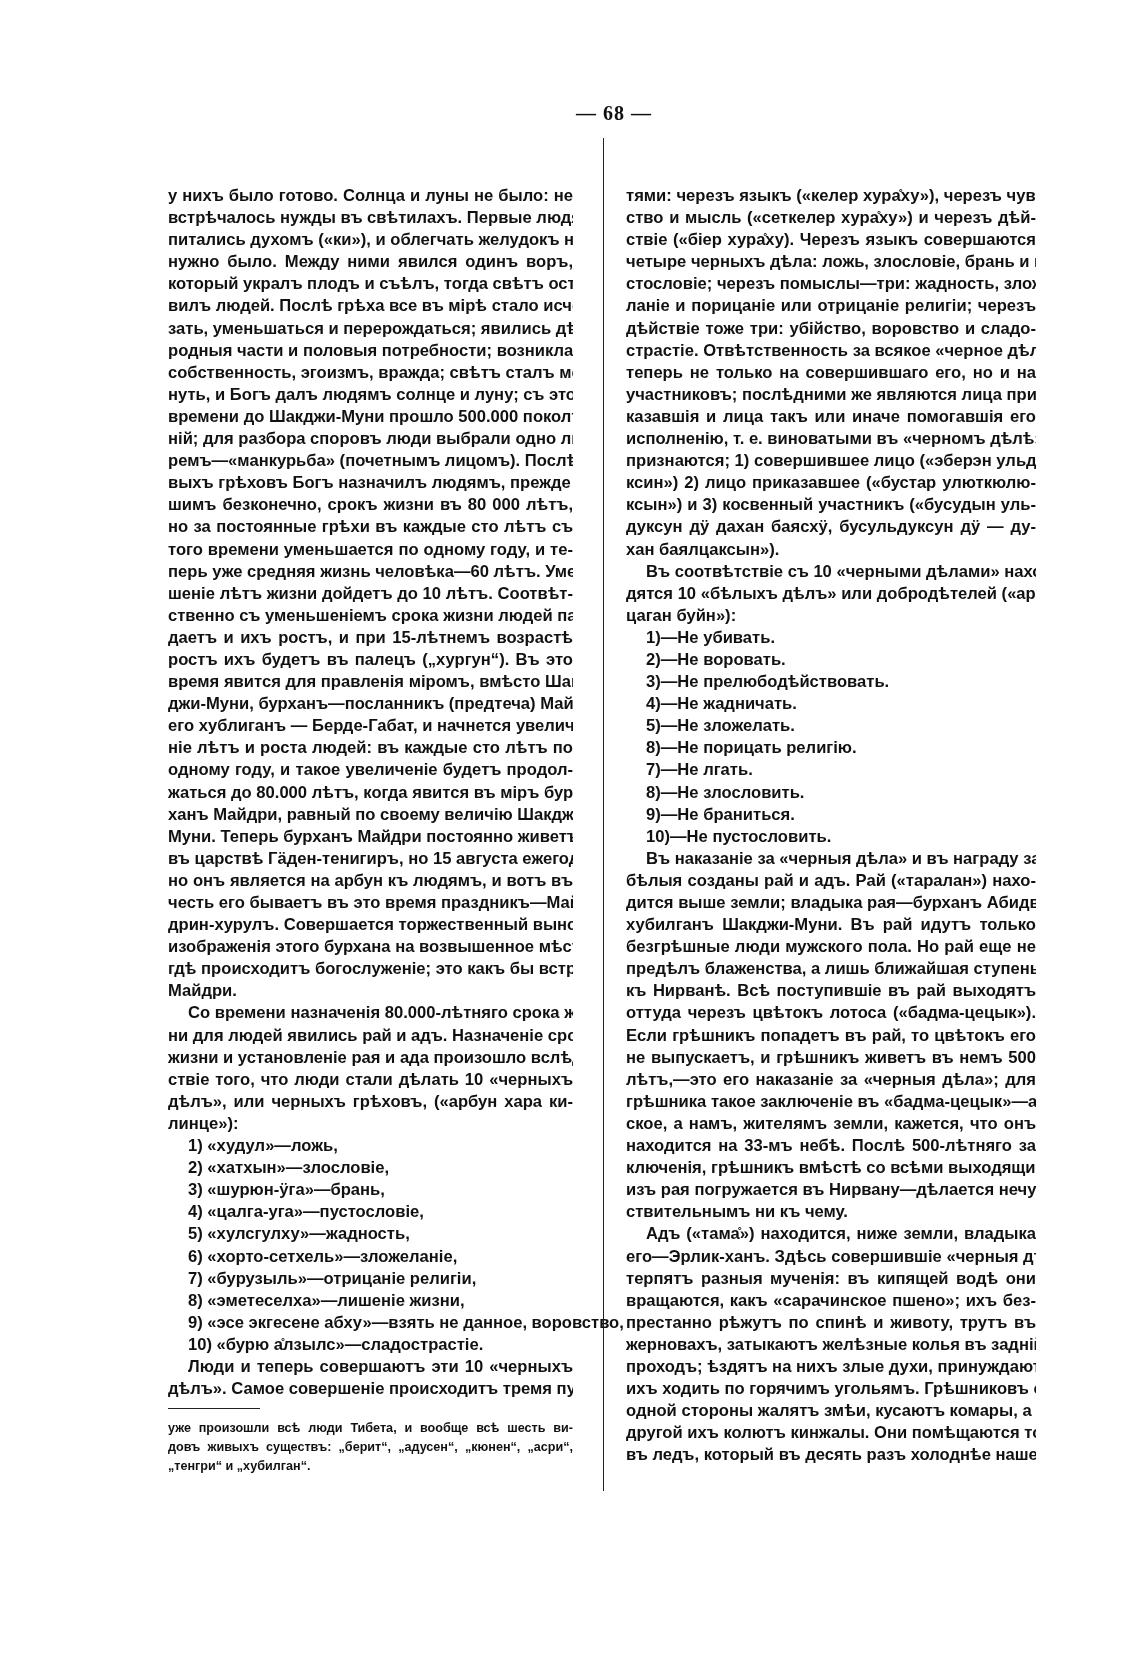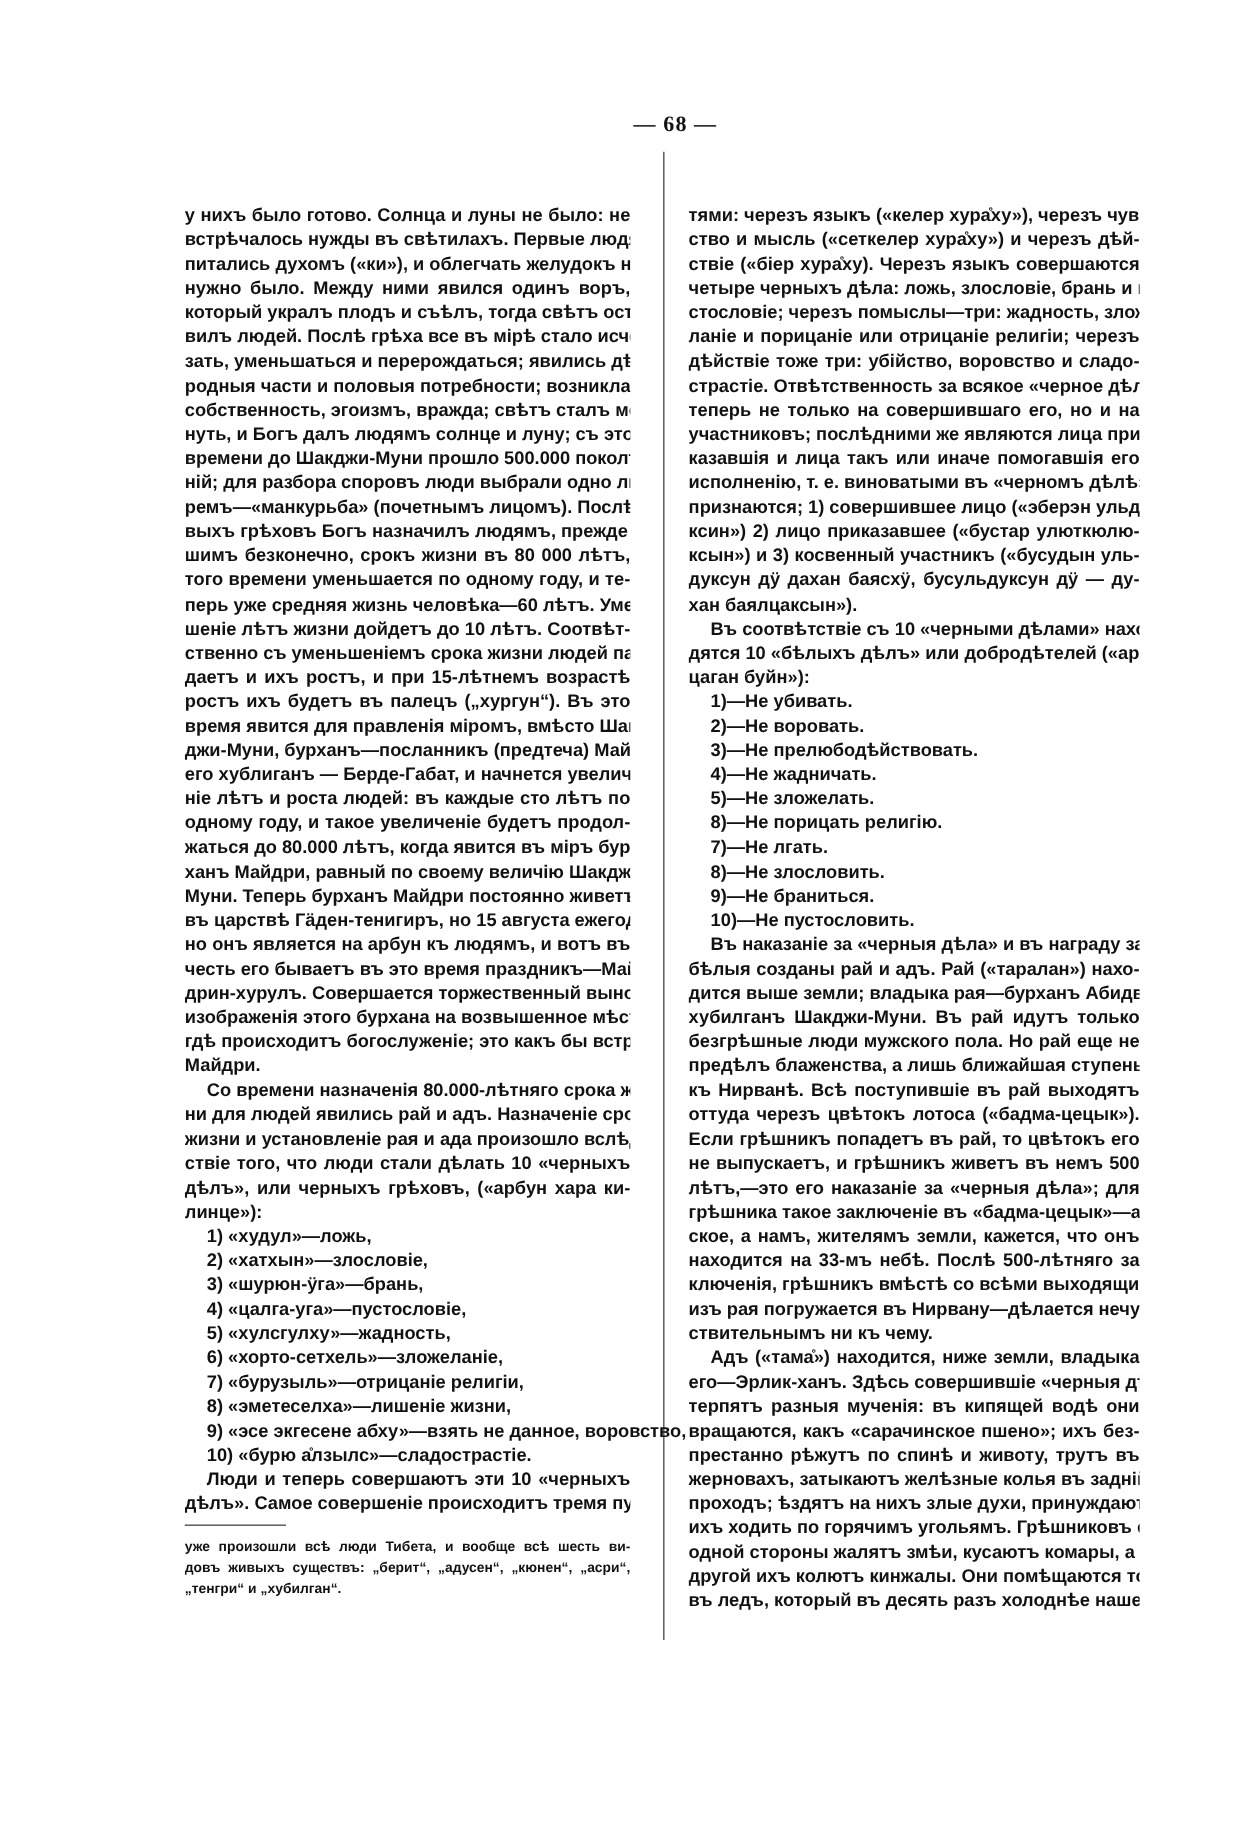--- a/index.html
+++ b/index.html
@@ -49,20 +49,21 @@
       <span class="line">вилъ людей. Послѣ грѣха все въ мірѣ стало исче-</span>
       <span class="line">зать, уменьшаться и перерождаться; явились дѣто-</span>
       <span class="line">родныя  части  и  половыя  потребности;  возникла</span>
       <span class="line">собственность, эгоизмъ, вражда; свѣтъ сталъ мерк-</span>
       <span class="line">нуть, и Богъ далъ людямъ солнце и луну; съ этого</span>
       <span class="line">времени до Шакджи-Муни прошло 500.000 поколѣ-</span>
       <span class="line">ній; для разбора споровъ люди выбрали одно лицо ца-</span>
       <span class="line">ремъ—«манкурьба» (почетнымъ лицомъ). Послѣ пер-</span>
       <span class="line">выхъ грѣховъ Богъ назначилъ людямъ, прежде жив-</span>
       <span class="line">шимъ безконечно, срокъ жизни въ 80 000 лѣтъ,</span>
+      <span class="line">но за постоянные грѣхи въ каждые сто лѣтъ съ</span>
       <span class="line">того времени уменьшается по одному году, и те-</span>
       <span class="line">перь уже средняя жизнь человѣка—60 лѣтъ. Умень-</span>
       <span class="line">шеніе лѣтъ жизни дойдетъ до 10 лѣтъ. Соотвѣт-</span>
       <span class="line">ственно съ уменьшеніемъ срока жизни людей па-</span>
       <span class="line">даетъ и ихъ ростъ, и при 15-лѣтнемъ возрастѣ</span>
       <span class="line">ростъ ихъ будетъ въ палецъ („хургун“). Въ это</span>
       <span class="line">время явится для правленія міромъ, вмѣсто Шак-</span>
       <span class="line">джи-Муни, бурханъ—посланникъ (предтеча) Майдри,</span>
       <span class="line">его хублиганъ — Берде-Габат, и начнется увеличе-</span>
       <span class="line">ніе лѣтъ и роста людей: въ каждые сто лѣтъ по</span>

